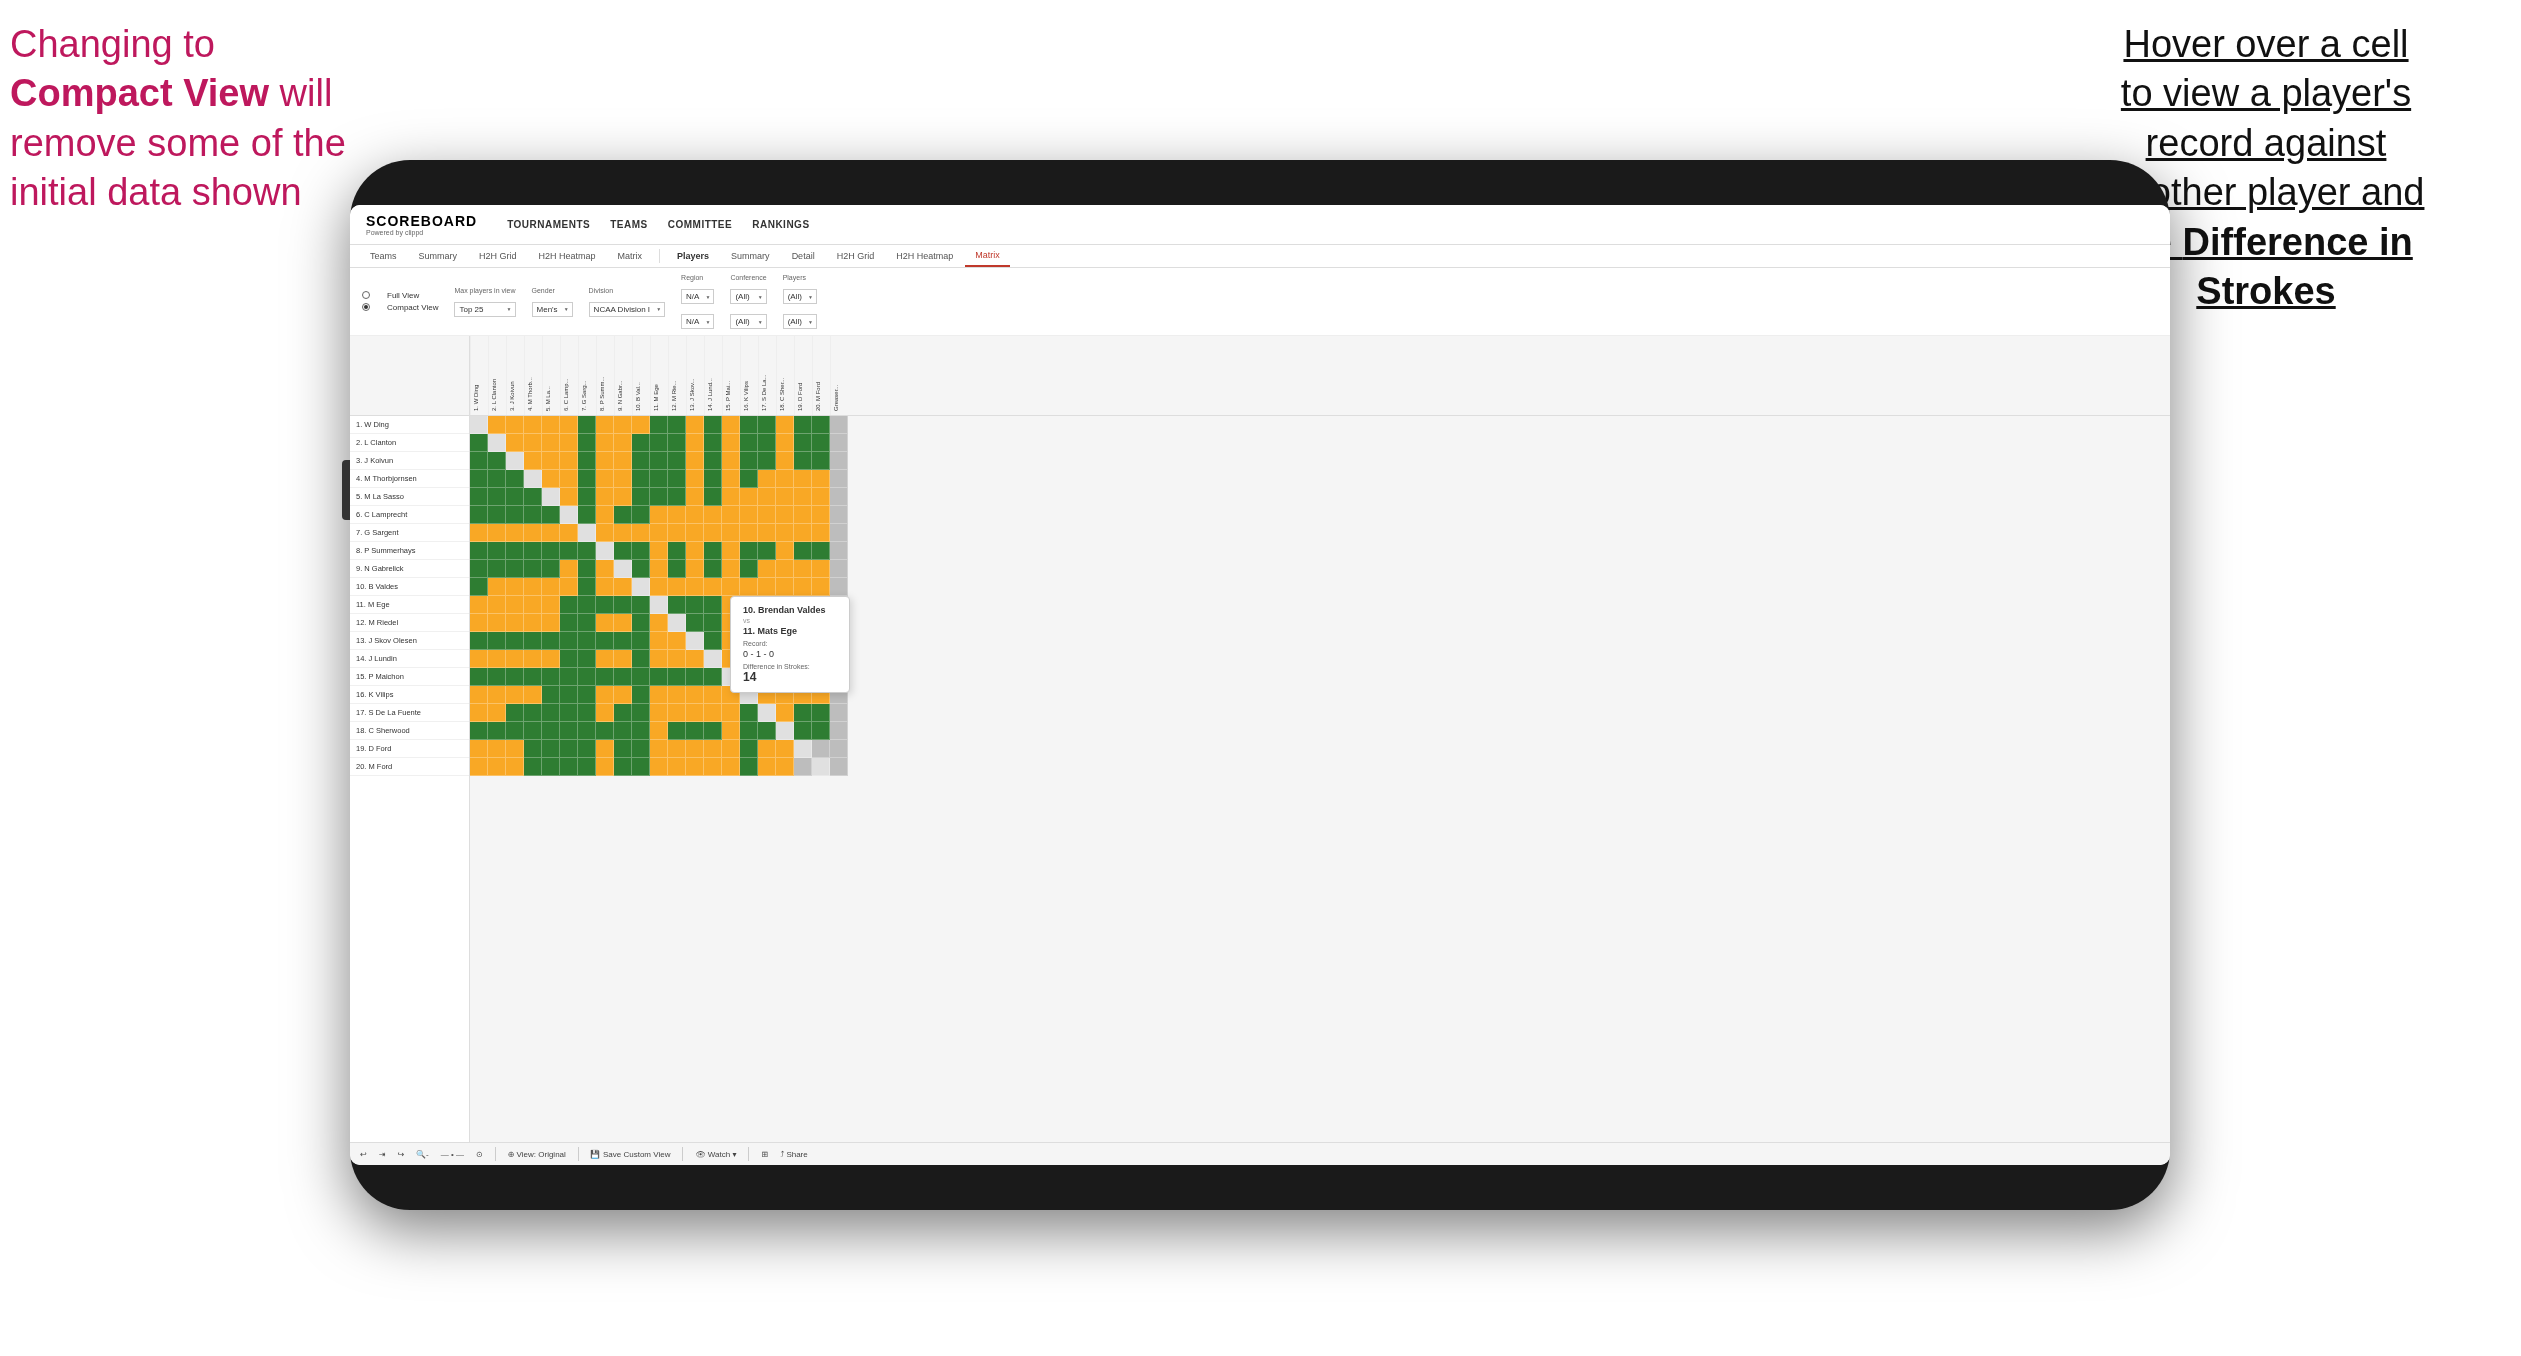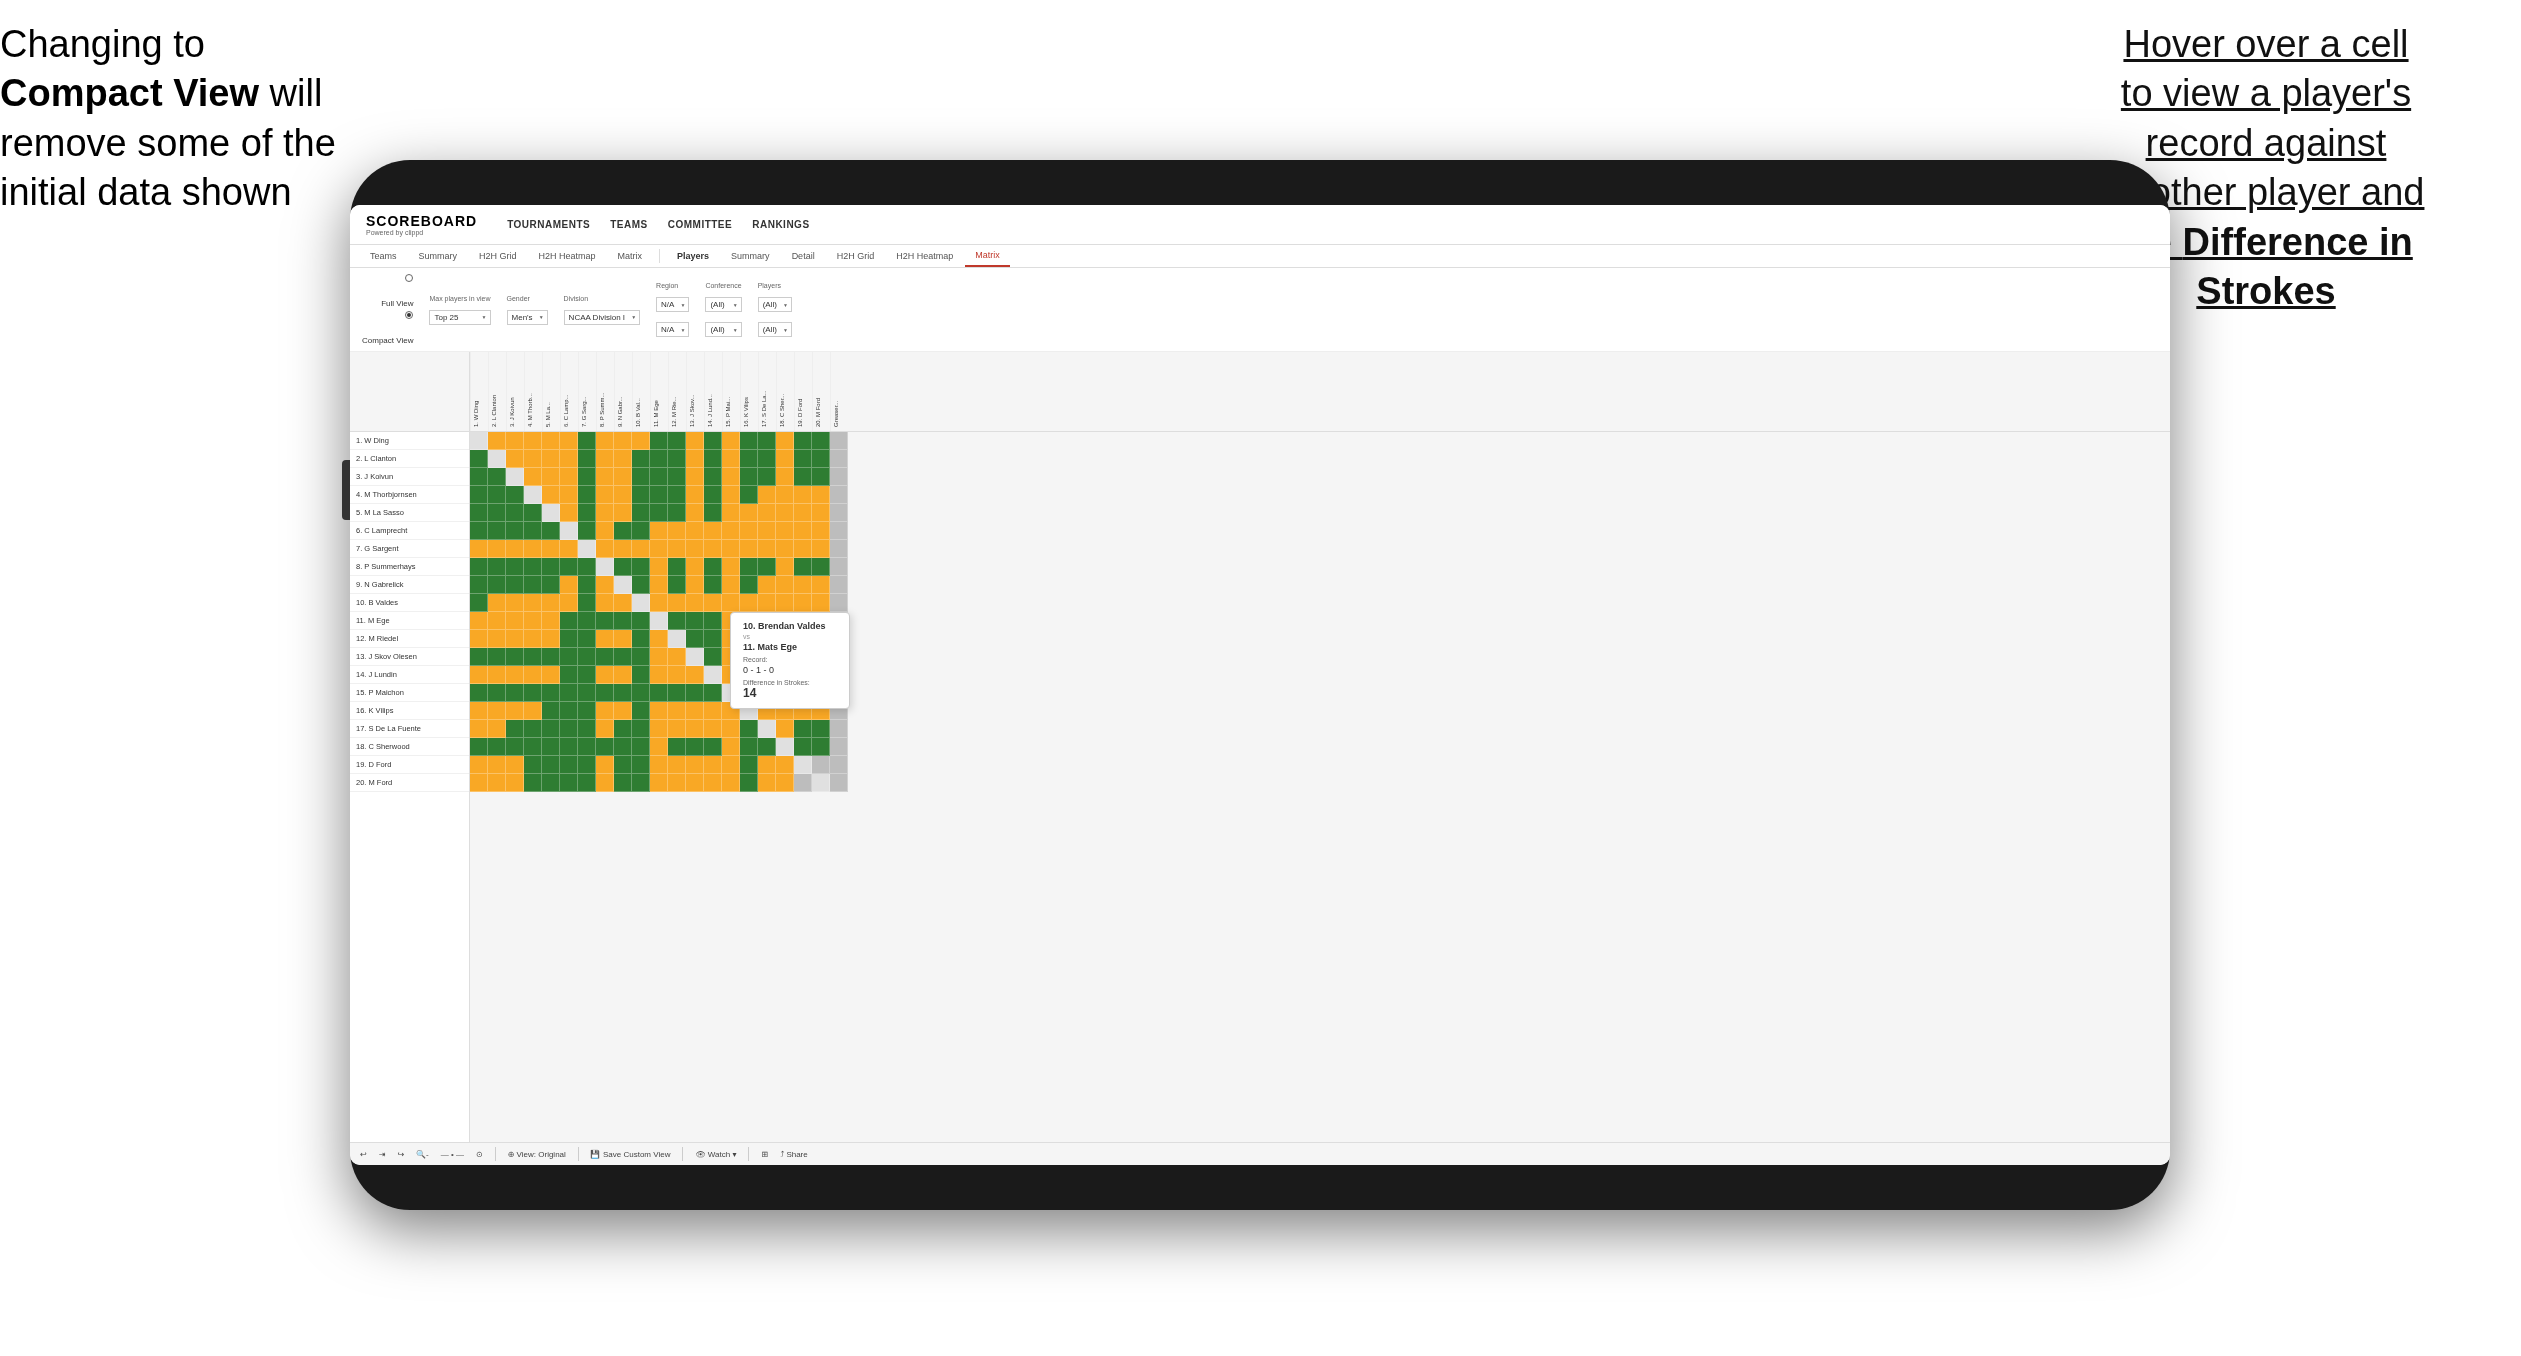--- a/index.html
+++ b/index.html
@@ -9,25 +9,25 @@
       width: 2521px;
       height: 1356px;
       position: relative;
       overflow: hidden;
     }
 
     
     .annotation-left {
       position: absolute;
       top: 20px;
-      left: 0;
+      left: 10px;
       width: 490px;
       font-size: 38px;
       line-height: 1.3;
-      color: #000000;
+      color: #be185d;
     }
     .annotation-left b { font-weight: 900; }
 
     .annotation-right {
       position: absolute;
       top: 20px;
       right: 10px;
       width: 490px;
       font-size: 38px;
       line-height: 1.3;
@@ -152,25 +152,24 @@
       border-bottom: 1px solid #eee;
       flex-wrap: wrap;
     }
     .view-options {
       display: flex;
       flex-direction: column;
       gap: 3px;
     }
     .radio-option {
       display: flex;
-      align-items: flex-end;
+      align-items: flex-start;
       gap: 17px;
       font-size: 8px;
       color: #333;
-      flex-direction: column;
     }
     .radio-circle {
       width: 8px; height: 8px;
       border-radius: 50%;
       border: 1px solid #666;
       display: flex; align-items: center; justify-content: center;
     }
     .radio-circle.selected::after {
       content: '';
       width: 4px; height: 4px;

